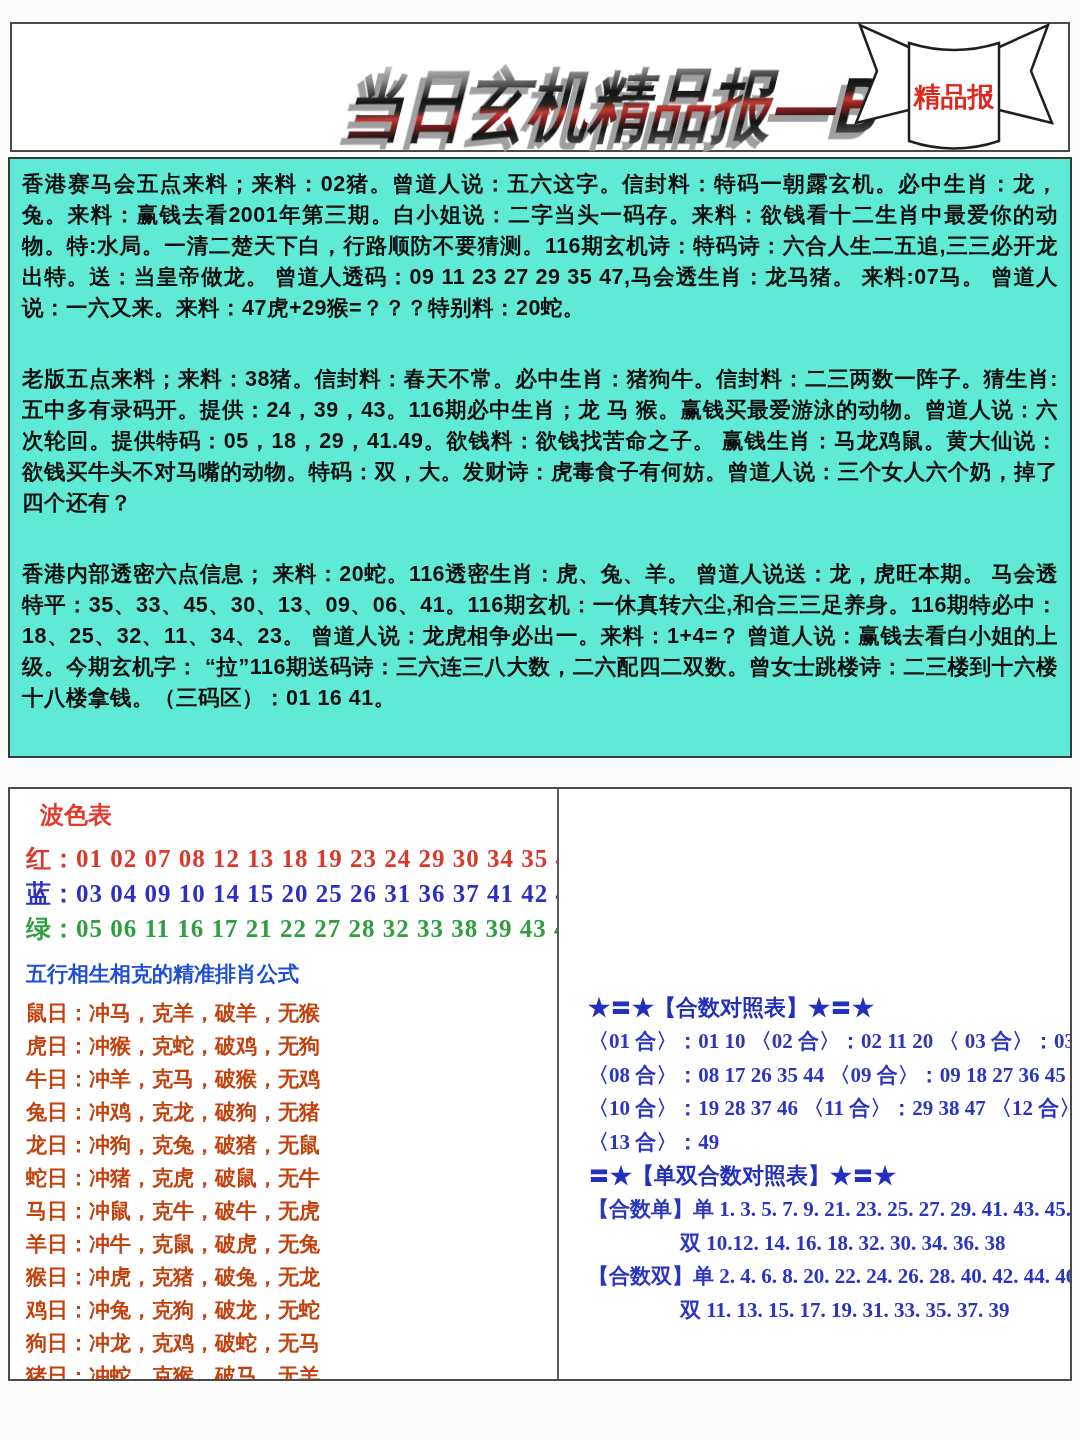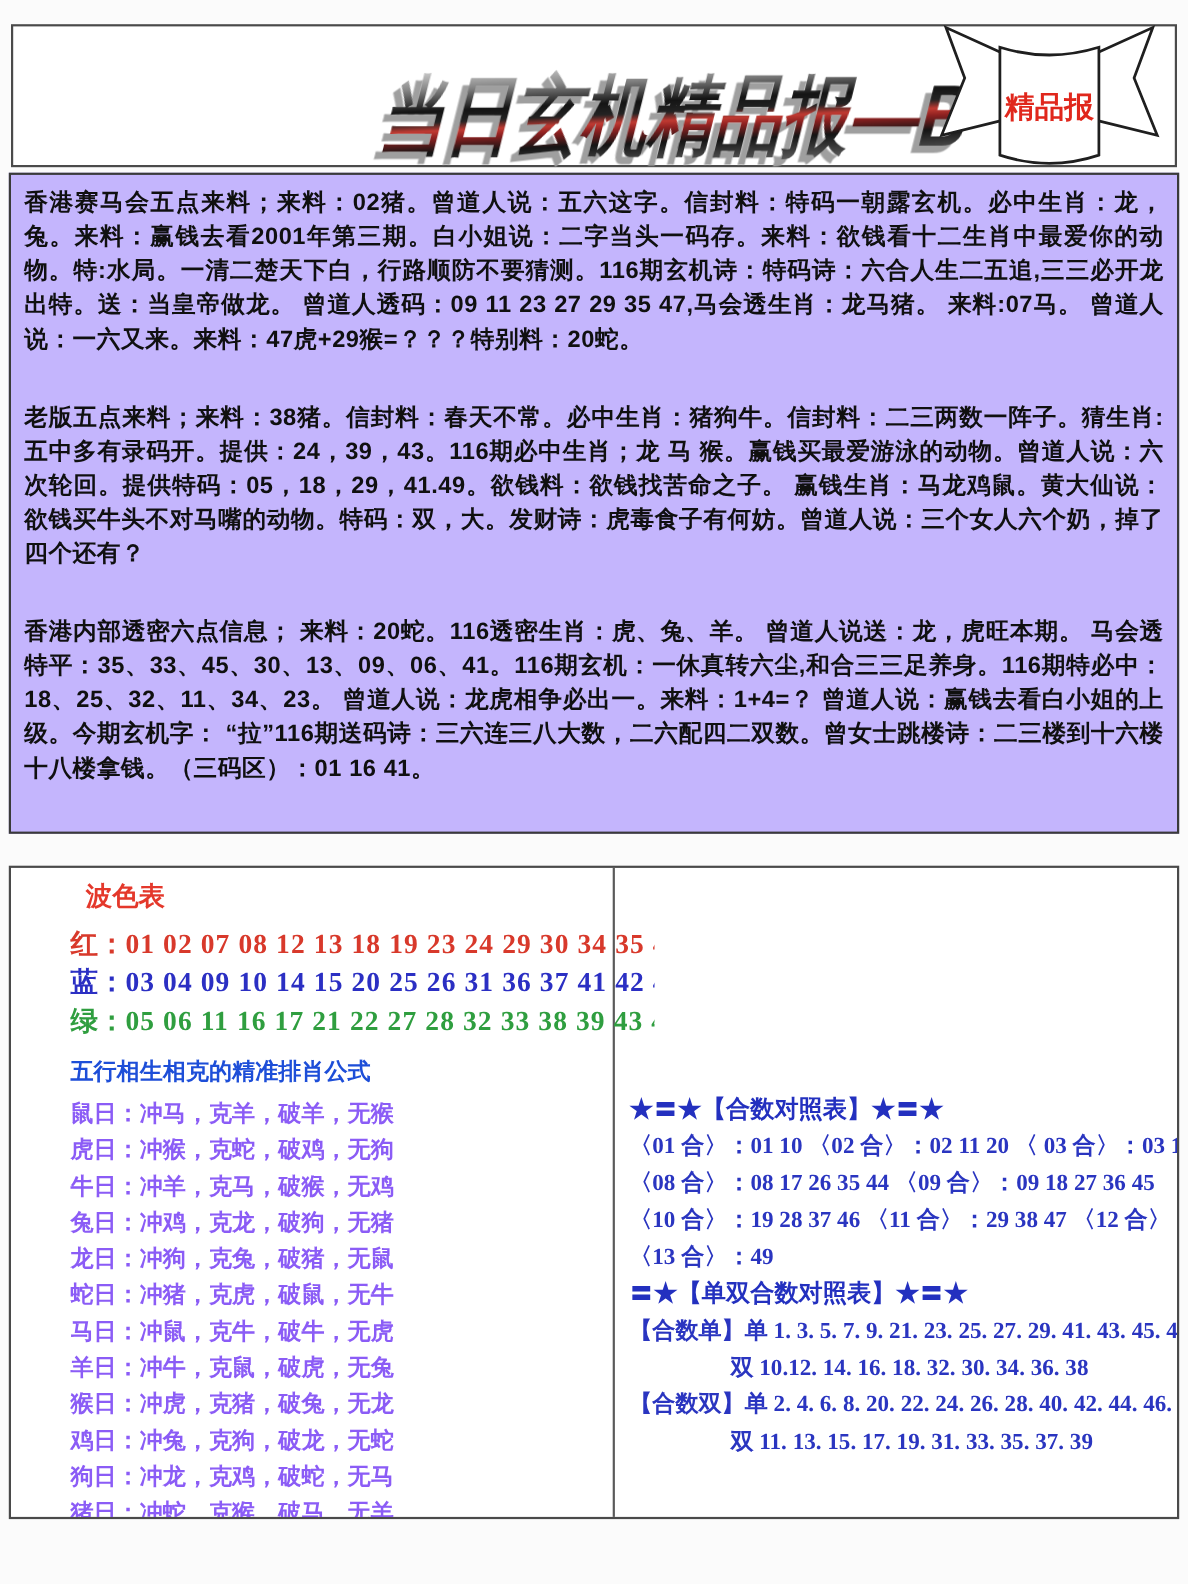--- a/index.html
+++ b/index.html
@@ -25,53 +25,53 @@
       background:linear-gradient(178deg,#ececec 4%,#8a8a8a 22%,#141414 38%,#232323 46%,#c23a32 52%,#8c2020 57%,#141414 67%,#5a5a5a 83%,#c0c0c0 97%);
       -webkit-background-clip:text;background-clip:text;color:transparent;
       text-shadow:none;filter:drop-shadow(-6px 5px 0 #9f9f9f);
     }
   }
   .ribbon{position:absolute;left:850px;top:5px;width:208px;height:160px;z-index:3;}
   .ribbon svg{display:block;}
   
   .text-box{
     position:absolute;left:8px;top:157px;width:1064px;height:601px;
-    border:2px solid #3a3a3a;background:#c4b5fd;box-sizing:border-box;
+    border:2px solid #3a3a3a;background:#5eead4;box-sizing:border-box;
     padding:10px 12px 0 12px;overflow:hidden;
   }
   .para{
     font-size:21.5px;font-weight:bold;color:#101010;line-height:31px;
     margin:0 0 40px 0;text-align:justify;letter-spacing:0.5px;
   }
   .para:last-child{margin-bottom:0;}
   
   .bottom-box{
     position:absolute;left:8px;top:787px;width:1064px;height:594px;
     border:2px solid #4a4a4a;background:#fff;box-sizing:border-box;overflow:hidden;
   }
   .v-divider{position:absolute;left:547px;top:0;bottom:0;width:2px;background:#5a5a5a;}
   .left-col{
     position:absolute;left:0;top:0;width:547px;height:100%;
-    box-sizing:border-box;padding:8px 6px 0 16px;overflow:hidden;margin-left:38px;
+    box-sizing:border-box;padding:8px 6px 0 16px;overflow:hidden;
   }
   .right-col{
-    position:absolute;left:546px;top:0;right:0;height:100%;
+    position:absolute;left:562px;top:0;right:0;height:100%;
     box-sizing:border-box;padding:202px 4px 0 16px;overflow:hidden;
   }
   .bose-title{color:#e4382b;font-size:24px;font-weight:bold;margin:2px 0 10px 14px;}
   .bose-row{
     font-family:"Liberation Serif",serif;font-weight:bold;font-size:25px;
     line-height:35px;white-space:nowrap;
   }
   .bose-row .num{letter-spacing:1px;}
   .row-red{color:#d8392b;}
   .row-blue{color:#2b2fc3;}
   .row-green{color:#2f9e3f;}
   .wuxing-title{color:#1d4ed8;font-size:21px;font-weight:bold;margin:14px 0 8px 0;}
-  .zodiac-line{color:#8b5cf6;font-size:21px;font-weight:bold;line-height:33px;white-space:nowrap;}
+  .zodiac-line{color:#c2410c;font-size:21px;font-weight:bold;line-height:33px;white-space:nowrap;}
   .hesu-title{color:#2330bf;font-size:22px;font-weight:bold;line-height:34px;white-space:nowrap;}
   .hesu-line{
     color:#2a35c0;font-family:"Liberation Serif",serif;font-weight:bold;
     font-size:21px;line-height:33.5px;white-space:nowrap;
   }
   .ds-cont{padding-left:92px;}
 </style>
 </head>
 <body>
 

